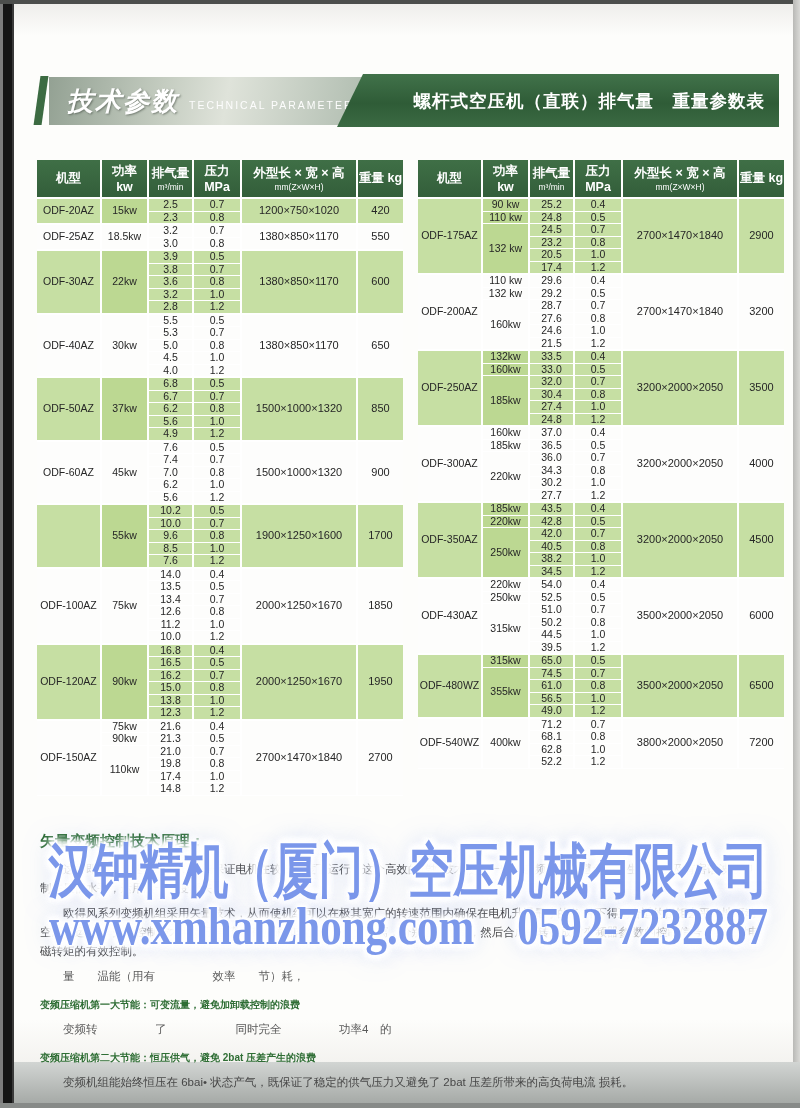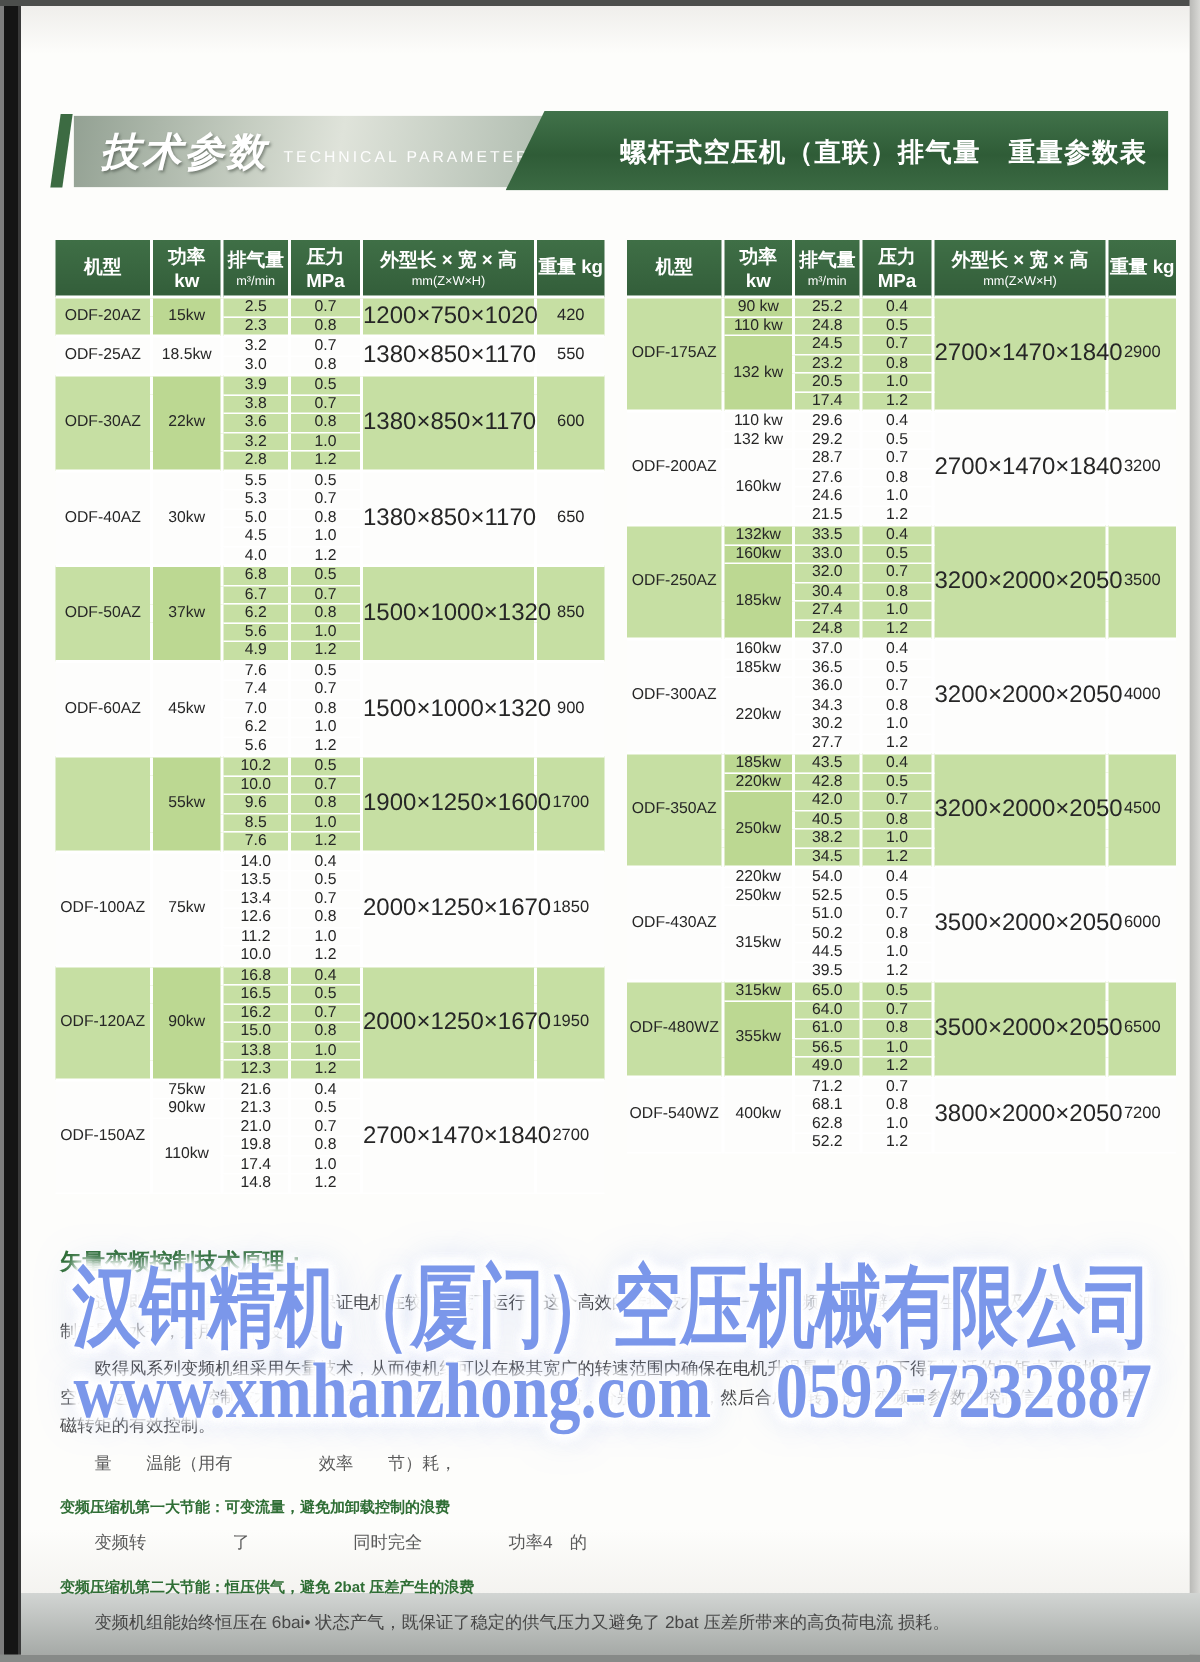--- a/index.html
+++ b/index.html
@@ -42,21 +42,21 @@
   td { text-align:center; vertical-align:middle; padding:0; font-size:10.5px; color:#262626;
        line-height:11.5px; height:11.5px; border-bottom:1px solid #fff; }
   .c-model { width:64px; }  .c-power { width:47px; }  .c-flow { width:45px; }
   .c-press { width:48px; }  .c-dims  { width:116px; } .c-weight{ width:46px; }
   th.c-power, th.c-flow, th.c-press, th.c-dims, th.c-weight,
   td.c-power, td.c-flow, td.c-press, td.c-dims, td.c-weight { border-left:2px solid #fff; }
   tr.g td { background:#c6dfa3; }
   tr.g td.c-power { background:#bcd892; }
   tr.w td { background:#fdfdfc; }
   tr.gs td { border-top:2px solid #fff; }
-  td.c-dims { font-size:16px; } td.c-weight { font-size:11px; } td.c-model { font-size:10.5px;margin-top:40px; }
+  td.c-dims { font-size:11px; } td.c-weight { font-size:11px; } td.c-model { font-size:10.5px;margin-top:40px; }
 
   
   .sections { margin:36px 20px 0 26px; position:relative; }
   .sec-h { color:#2f6e35; font-size:15px; font-weight:bold; margin-bottom:9px; }
   .sec-p { font-size:11.5px; color:#474747; line-height:19px; text-indent:2em; width:724px; margin-bottom:6px; }
   .sec-frag { font-size:11.5px; color:#5a5a5a; line-height:19px; text-indent:2em; width:724px; margin-bottom:7px; white-space:pre; }
   .sec-h2 { color:#2f6e35; font-size:10px; font-weight:bold; margin:12px 0 8px; }
 
   
   .wm { position:absolute; left:16px; right:6px; text-align:center; font-weight:bold; pointer-events:none;
@@ -531,21 +531,21 @@
             <tr class="g gs">
               <td class="c-model" rowspan="5">ODF-480WZ</td>
               <td class="c-power">315kw</td>
               <td class="c-flow">65.0</td>
               <td class="c-press">0.5</td>
               <td class="c-dims" rowspan="5">3500×2000×2050</td>
               <td class="c-weight" rowspan="5">6500</td>
             </tr>
             <tr class="g">
               <td class="c-power" rowspan="4">355kw</td>
-              <td class="c-flow">64.0</td>
+              <td class="c-flow">74.5</td>
               <td class="c-press">0.7</td>
             </tr>
             <tr class="g">
               <td class="c-flow">61.0</td>
               <td class="c-press">0.8</td>
             </tr>
             <tr class="g">
               <td class="c-flow">56.5</td>
               <td class="c-press">1.0</td>
             </tr>

